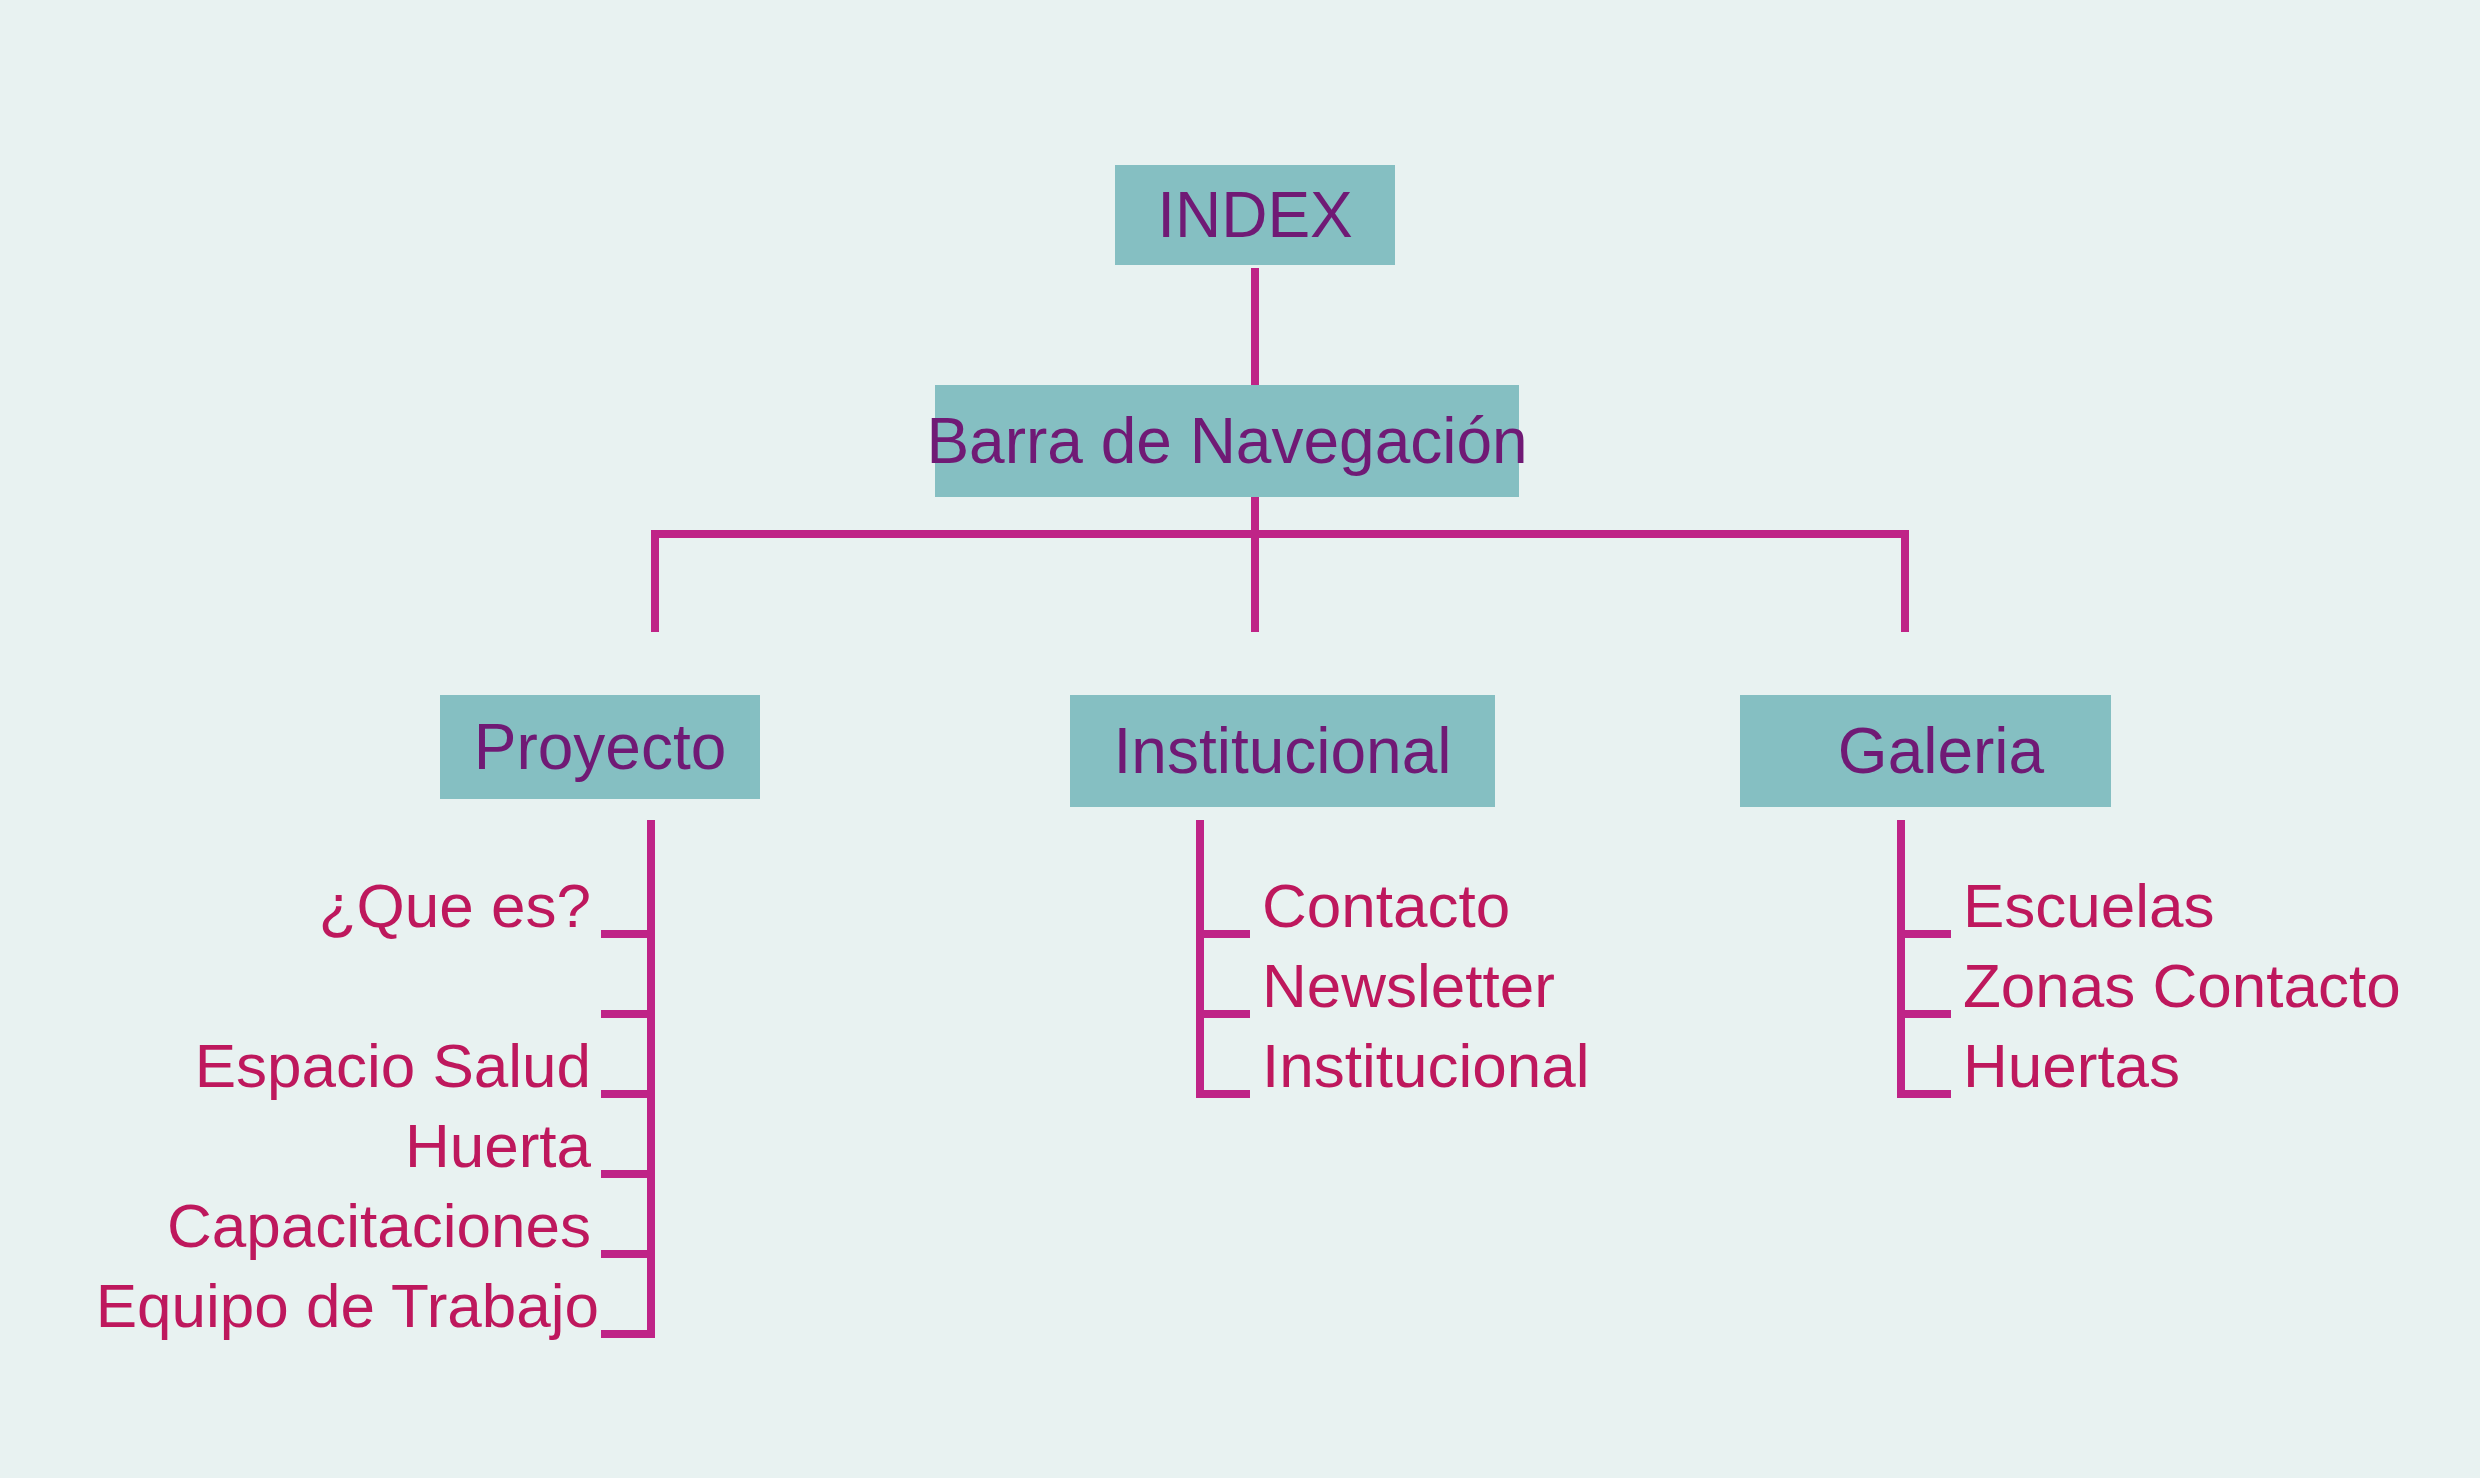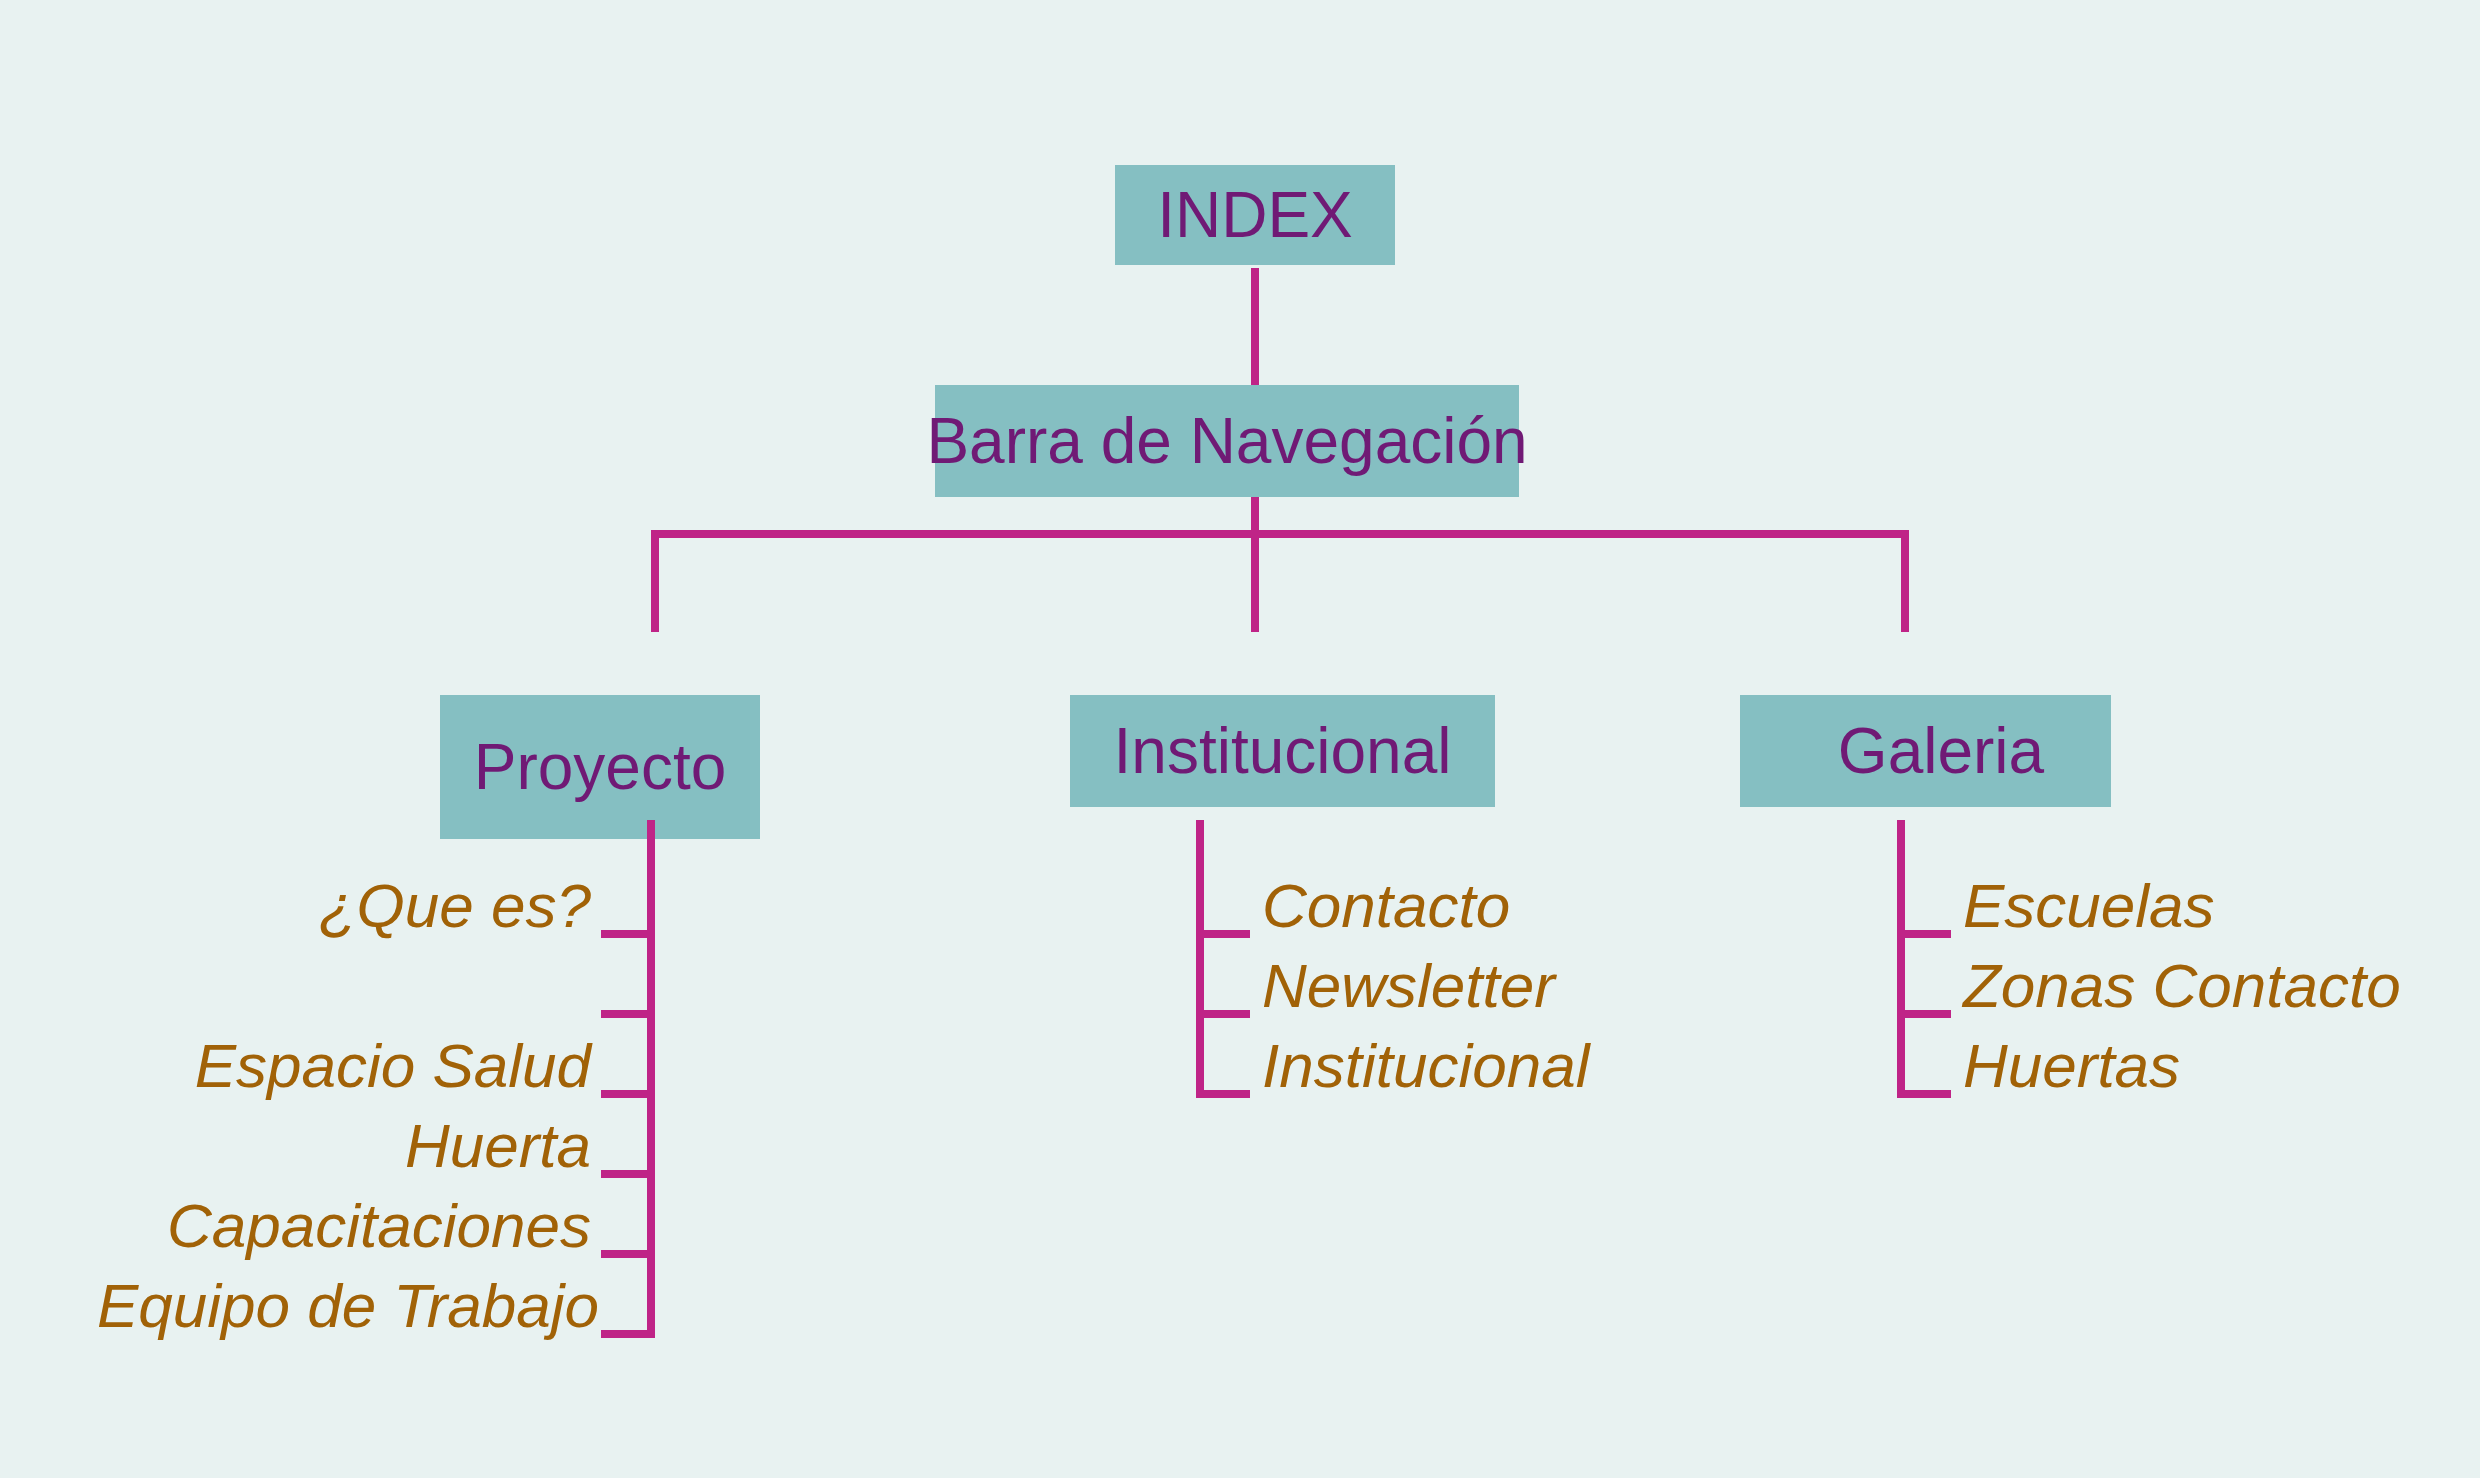--- a/index.html
+++ b/index.html
@@ -15,32 +15,31 @@
     position:absolute;
     background:#85bfc2;
     color:#701a75;
     display:flex; align-items:center; justify-content:center;
     font-size:64px;
     white-space:nowrap;
   }
   .line { position:absolute; background:#bf2487; }
   .leaf {
     position:absolute;
-    color:#a16207;
+    color:#be185d;
     font-size:62px; line-height:64px;
     height:70px;
     white-space:nowrap;
-    font-style:italic;
   }
   .leaf.right-align { text-align:right; }
 
   
   #node-index        { left:1115px; top:165px; width:280px; height:100px; }
   #node-nav          { left:935px;  top:385px; width:584px; height:112px; }
-  #node-proyecto     { left:440px;  top:695px; width:320px; height:144px; }
+  #node-proyecto     { left:440px;  top:695px; width:320px; height:104px; }
   #node-institucional{ left:1070px; top:695px; width:425px; height:112px; }
   #node-galeria      { left:1740px; top:695px; width:340px; height:112px;padding-left:31px; }
 
   
   #conn-index-nav    { left:1251px; top:268px; width:8px;   height:117px; }
   #conn-nav-drop     { left:1251px; top:497px; width:8px;   height:135px; }
   #branch-horizontal { left:651px;  top:530px; width:1258px; height:8px; }
   #drop-left         { left:651px;  top:530px; width:8px;   height:102px; }
   #drop-right        { left:1901px; top:530px; width:8px;   height:102px; }
 

